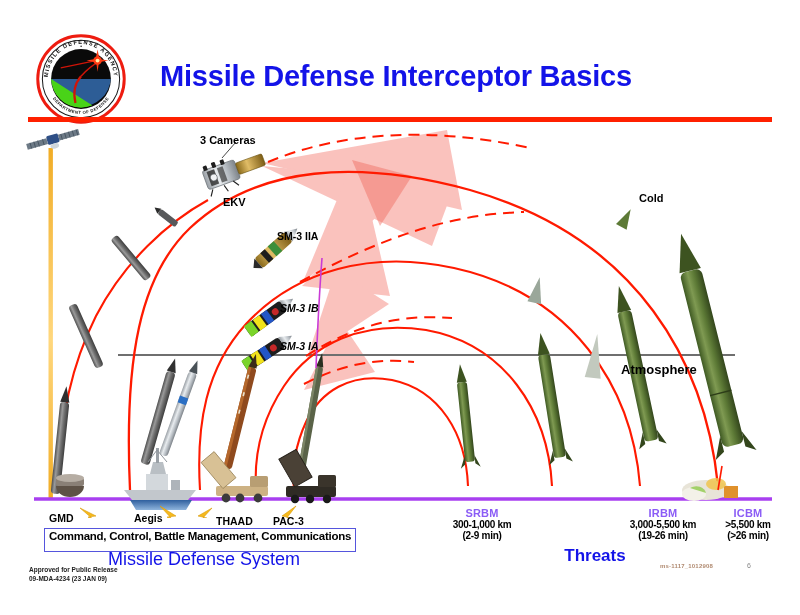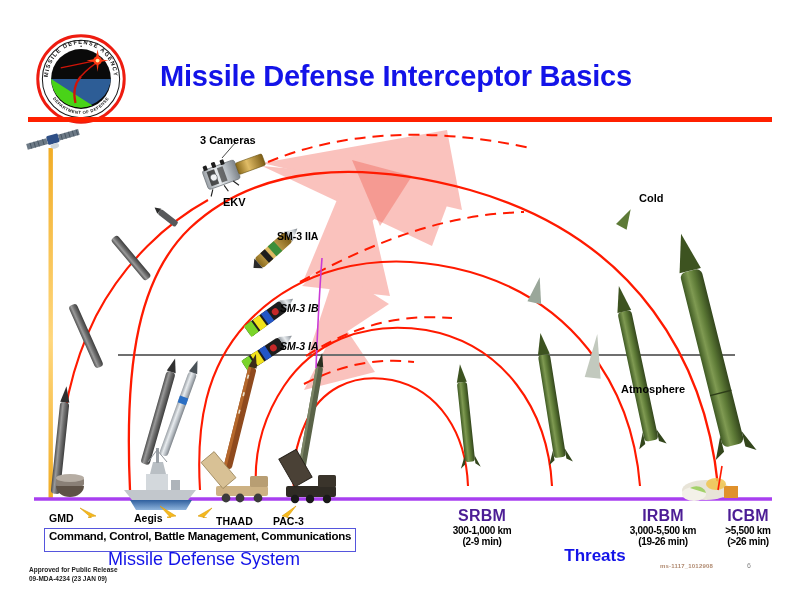--- a/index.html
+++ b/index.html
@@ -59,21 +59,21 @@
     white-space: nowrap;
     line-height: 1.1;
   }
 
   #lbl-3cameras { left: 200px; top: 134px; font-size: 11px; font-weight: bold; }
   #lbl-ekv      { left: 223px; top: 196px; font-size: 11px; font-weight: bold; }
   #lbl-sm3iia   { left: 277px; top: 231px; font-size: 10.5px; font-weight: bold; }
   #lbl-sm3ib    { left: 280px; top: 303px; font-size: 10.5px; font-weight: bold; font-style: italic; }
   #lbl-sm3ia    { left: 280px; top: 341px; font-size: 10.5px; font-weight: bold; font-style: italic; }
   #lbl-cold     { left: 639px; top: 192px; font-size: 11px; font-weight: bold; }
-  #lbl-atmos    { left: 621px; top: 363px; font-size: 11px; font-weight: bold; margin-top: 20px; }
+  #lbl-atmos    { left: 621px; top: 363px; font-size: 13px; font-weight: bold; }
 
   
   #lbl-gmd      { left: 49px;  top: 513px; font-size: 10.5px; font-weight: bold; }
   #lbl-aegis    { left: 134px; top: 513px; font-size: 10.5px; font-weight: bold; }
   #lbl-thaad    { left: 216px; top: 516px; font-size: 10.5px; font-weight: bold; }
   #lbl-pac3     { left: 273px; top: 516px; font-size: 10.5px; font-weight: bold; }
 
   
   #c2bmc-box {
     position: absolute;
@@ -108,24 +108,24 @@
   }
 
   
   .threat-col {
     position: absolute;
     top: 507px;
     width: 112px;
     text-align: center;
   }
   .threat-name {
-    font-size: 16px;
+    font-size: 11px;
     font-weight: bold;
     letter-spacing: 0.2px;
-    color: #4c1d95;
+    color: #8b5cf6;
   }
   .threat-range, .threat-time {
     font-size: 10px;
     font-weight: bold;
     color: #000;
     letter-spacing: -0.3px;
   }
   #threat-0 { left: 426px; }
   #threat-1 { left: 518px; }
   #threat-2 { left: 607px; }

